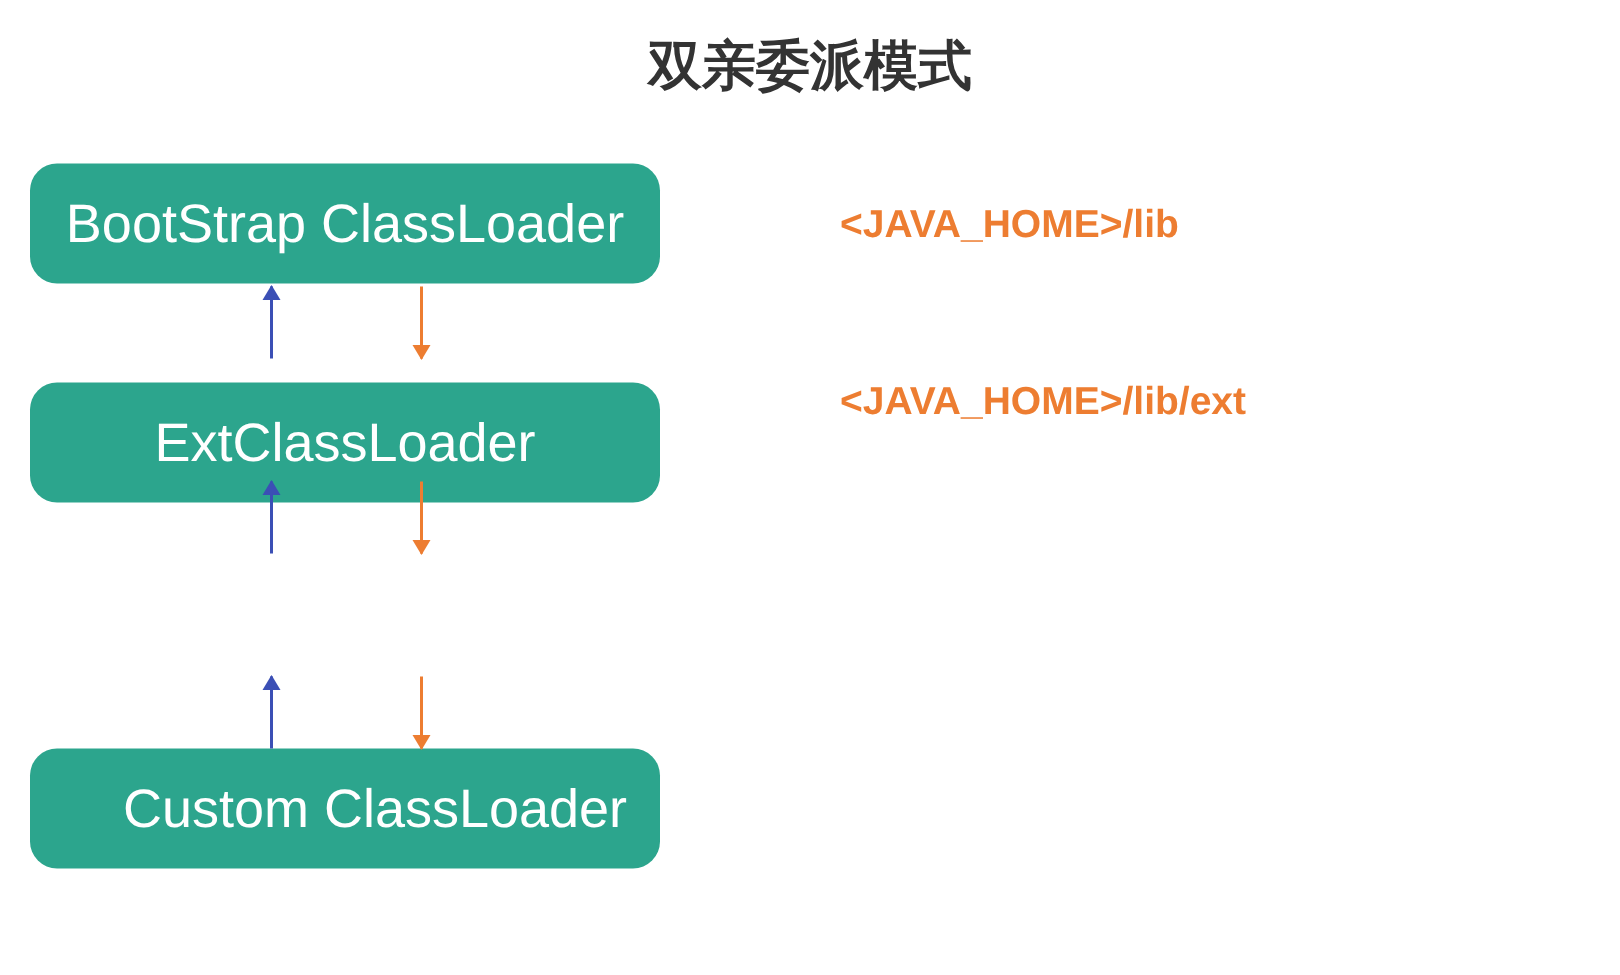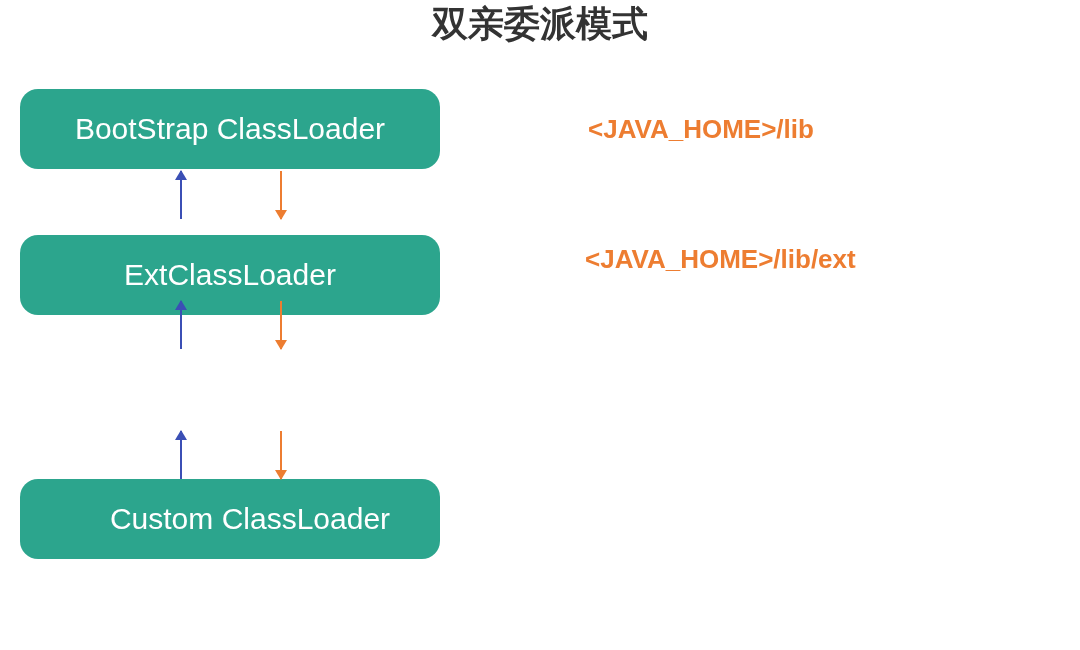--- a/index.html
+++ b/index.html
@@ -12,53 +12,54 @@
       height: 650px;
       background: #ffffff;
       font-family: "Microsoft YaHei", Arial, sans-serif;
       position: relative;
     }
     .title {
       text-align: center;
       font-size: 36px;
       font-weight: bold;
       color: #333;
+      padding-top: 20px;
       padding-bottom: 30px;
     }
     .container {
       position: relative;
       width: 100%;
       height: 560px;
     }
     .box {
       position: absolute;
       background: #2ca58d;
       color: #ffffff;
-      font-size: 30px;
+      font-size: 36px;
       display: flex;
       align-items: center;
       justify-content: center;
       border-radius: 18px;
       width: 420px;
       height: 80px;
       left: 20px;
     }
     .box1 { top: 10px; }
     .box2 { top: 156px; }
     .box3 { top: 270px; }
     .box4 { top: 400px; padding-left: 40px; }
     .label {
       position: absolute;
       color: #ed7d31;
       font-size: 26px;
       font-weight: bold;
       left: 560px;
     }
-    .label1 { top: 35px; margin-left: 28px; }
-    .label2 { top: 165px; margin-left: 25px; }
+    .label1 { top: 35px; }
+    .label2 { top: 153px; }
     .label3 { top: 297px; font-size: 24px; }
     .arrow-up {
       position: absolute;
       width: 2px;
       background: #3b4fb5;
       height: 48px;
     }
     .arrow-up::before {
       content: "";
       position: absolute;

